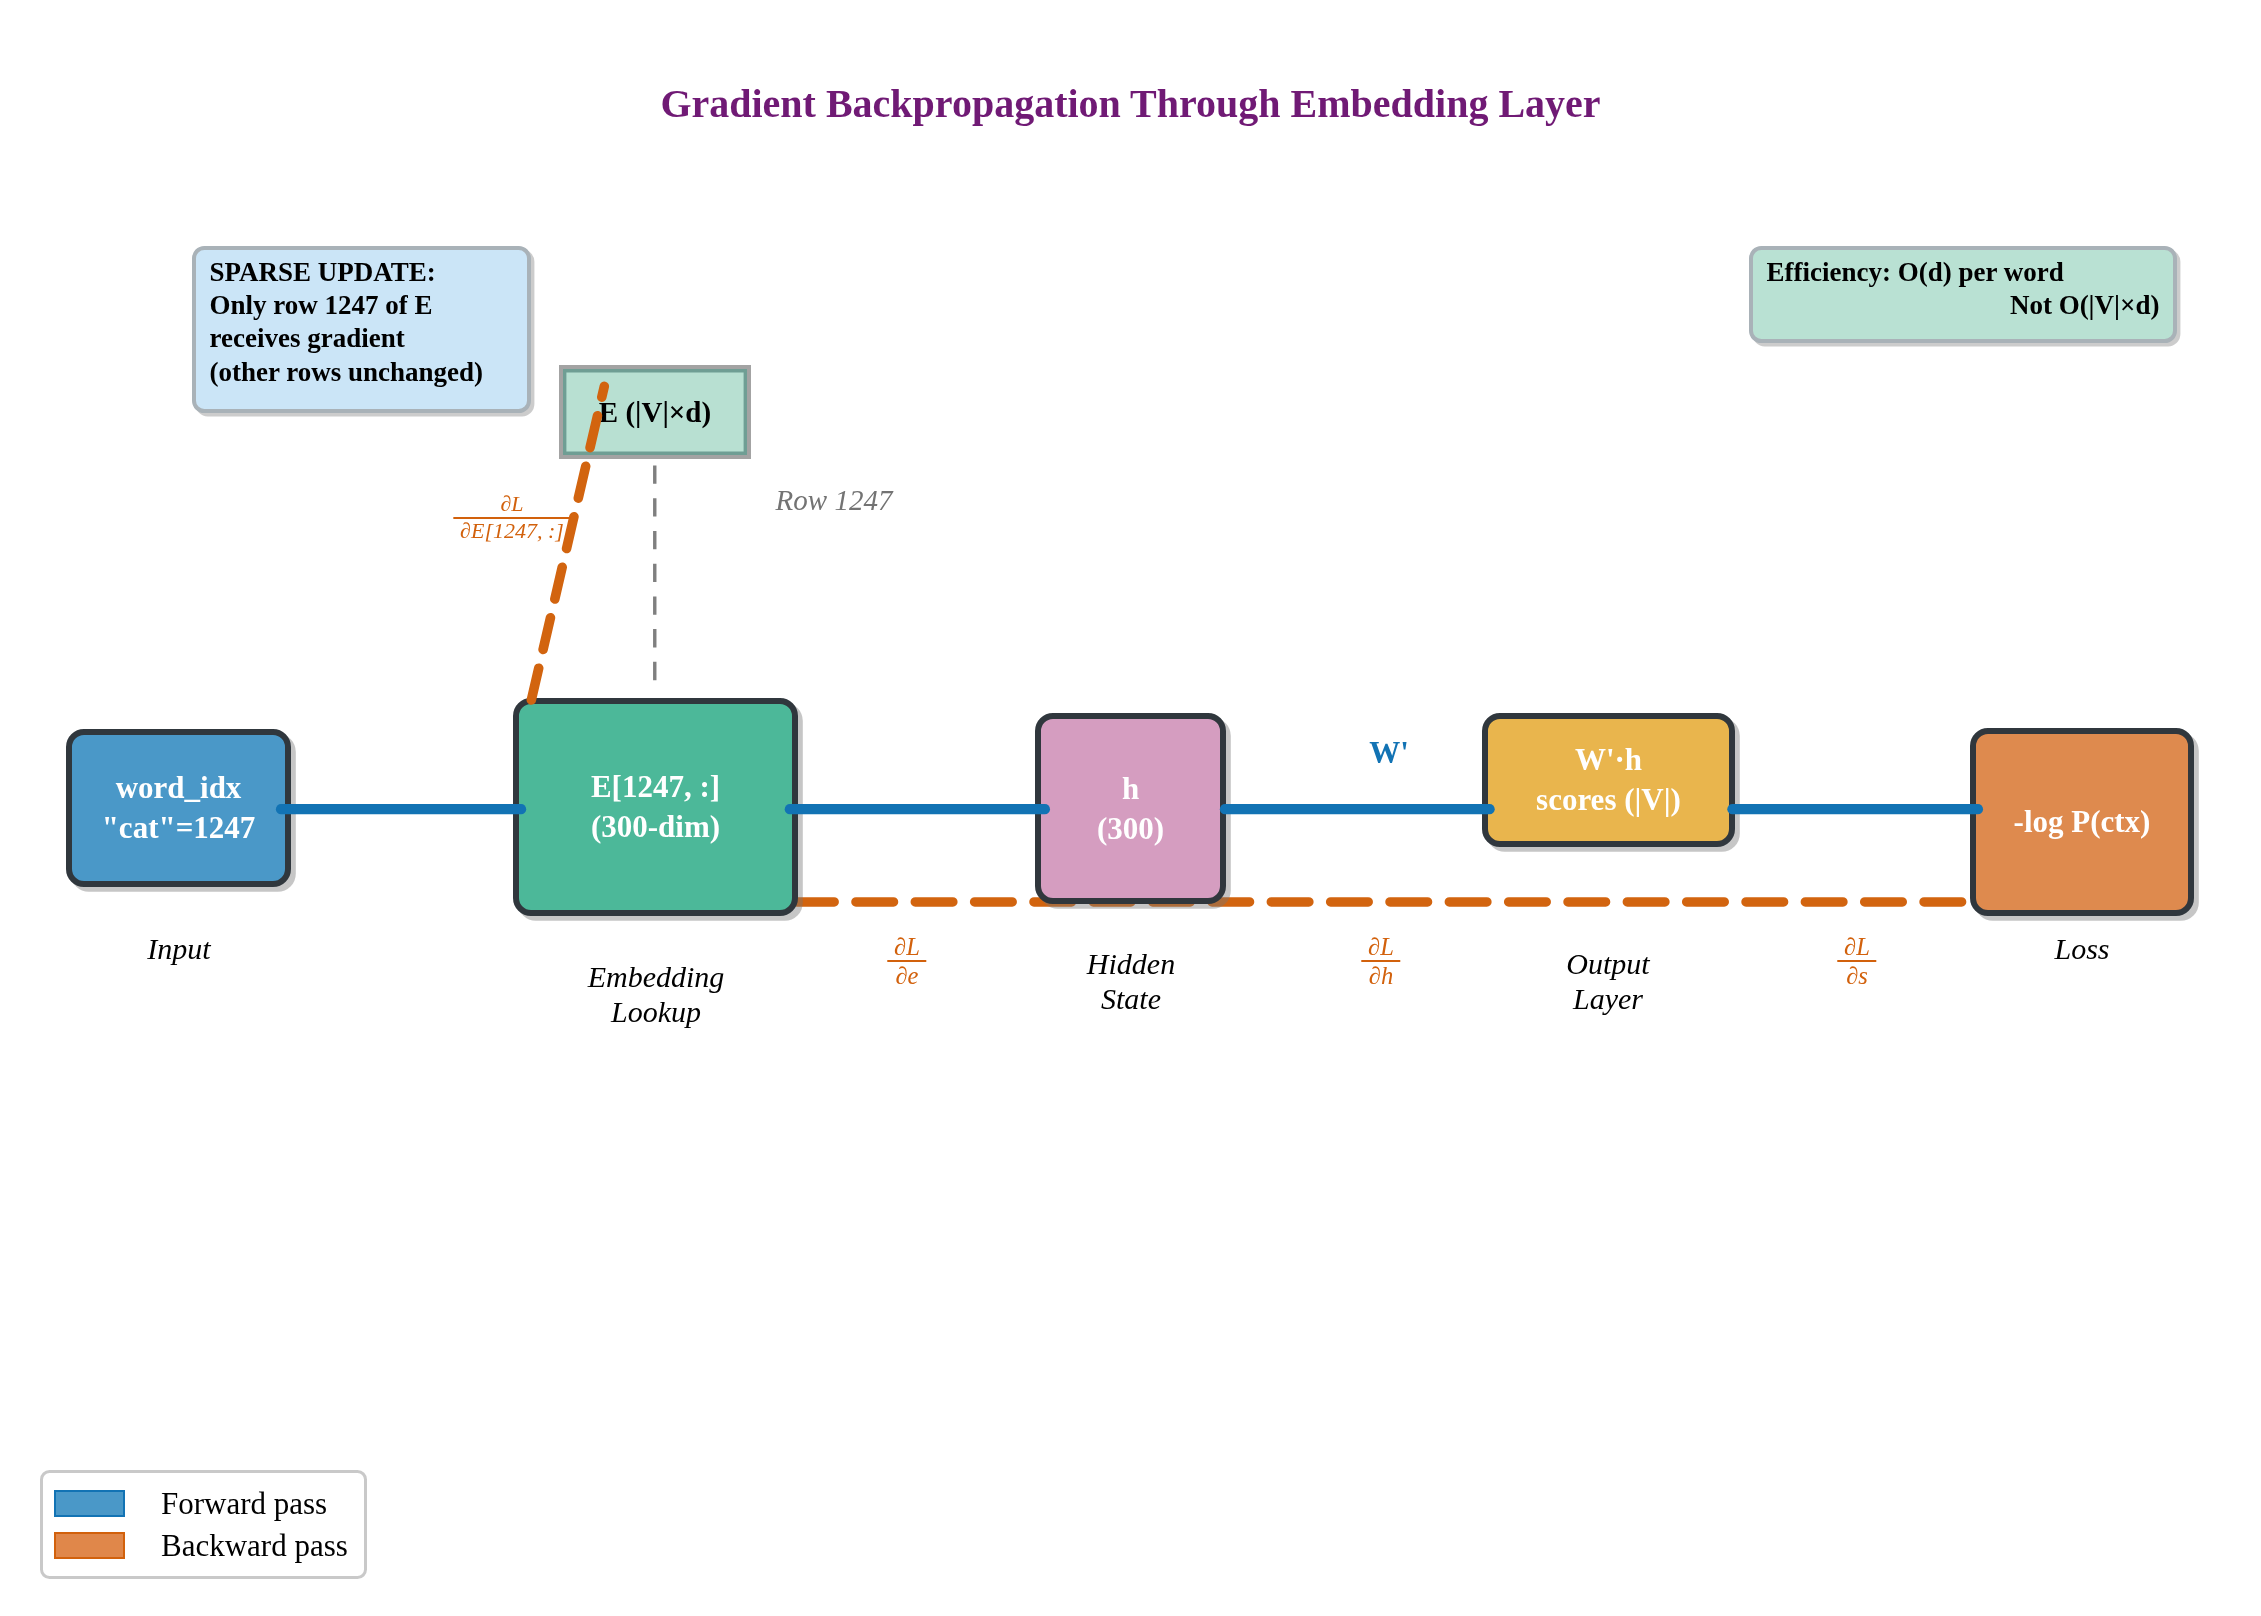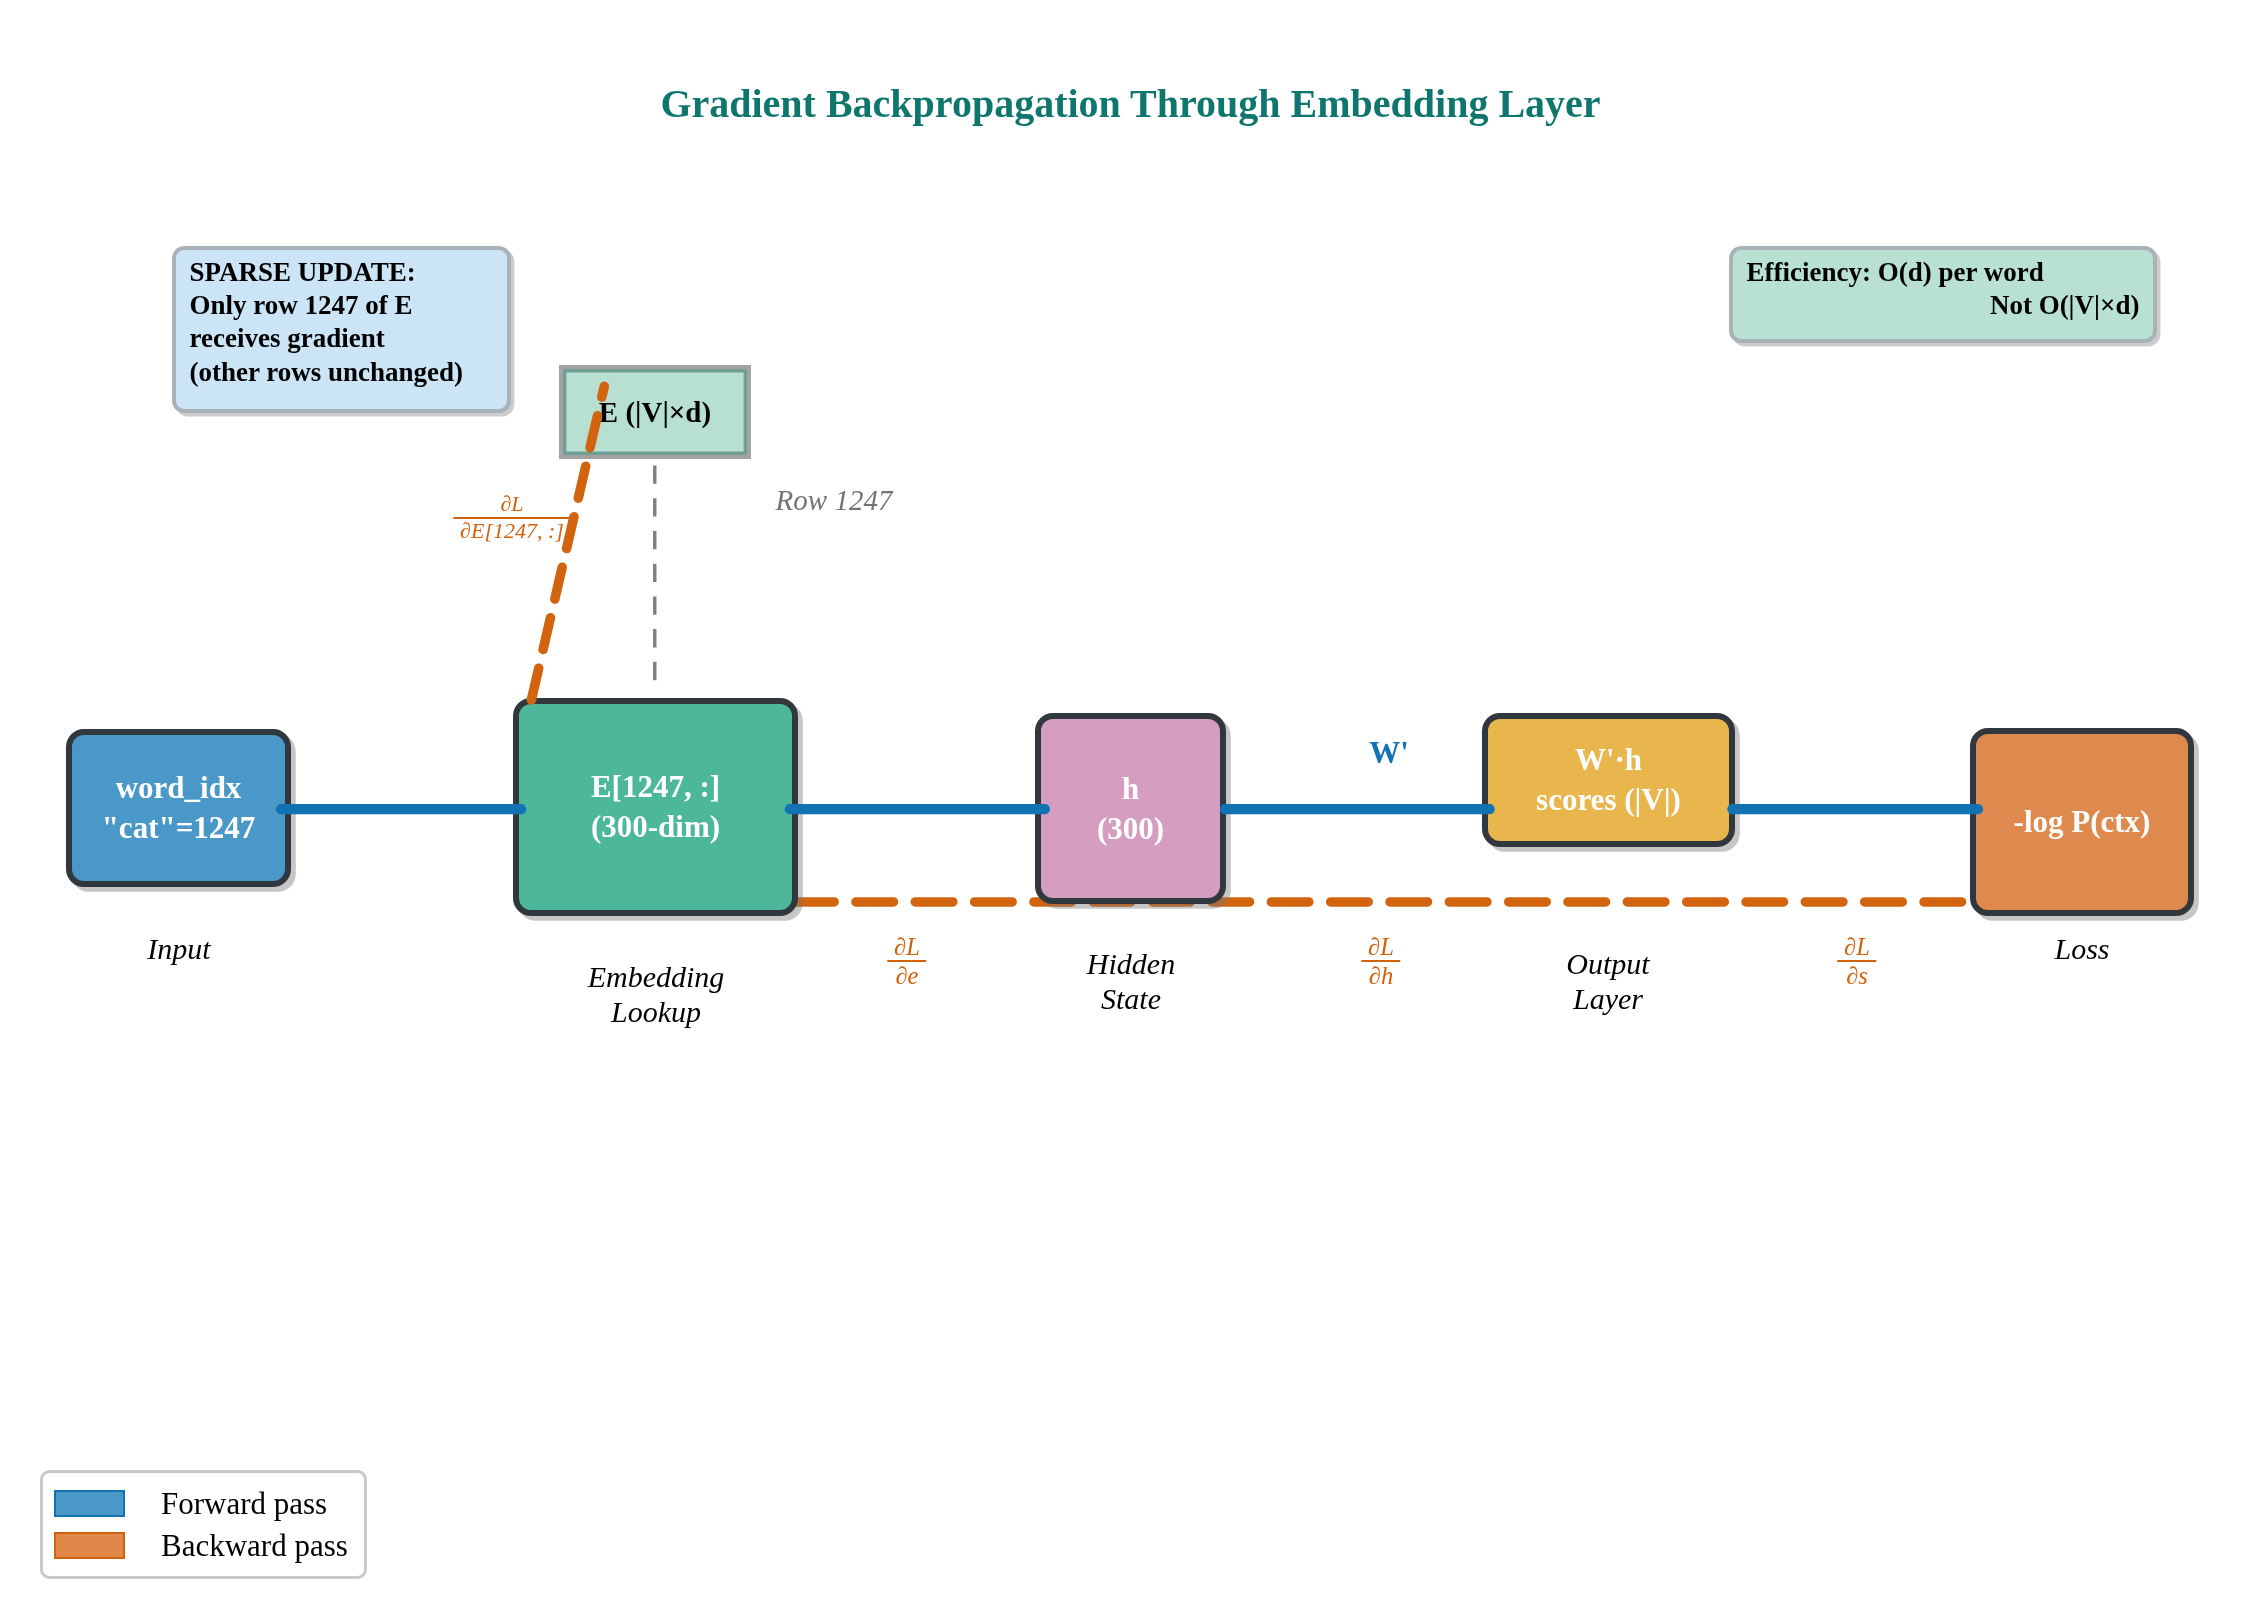--- a/index.html
+++ b/index.html
@@ -9,30 +9,31 @@
     background:#ffffff;
     font-family:"Liberation Serif",serif;
     overflow:hidden;
   }
   .layer{position:absolute;left:0;top:0;width:2261px;height:1617px;pointer-events:none;}
   .layerA{z-index:1;}
   .layerB{z-index:3;}
 
   .title{
     position:absolute;left:0;top:80px;width:2261px;
-    text-align:center;font-size:40px;font-weight:bold;color:#0f766e;z-index:2;
+    text-align:center;font-size:40px;font-weight:bold;color:#701a75;z-index:2;
   }
 
   
   .note{
     position:absolute;box-sizing:border-box;z-index:2;
     border:4.8px solid #a9b2b8;border-radius:12.3px;
     font-weight:bold;font-size:27px;line-height:1.24;color:#000;
     padding:5.5px 13.6px;
     box-shadow:3.4px 3.4px 0 rgba(128,128,128,0.40);
+    margin-left:20px;
   }
   .note-sparse{left:172px;top:246px;width:339px;height:167px;background:#cbe5f7;}
   .note-efficiency{left:1729px;top:246px;width:428px;height:97px;background:#b9e1d3;}
   .note span{display:block;}
   .note-efficiency .r{text-align:right;}
 
   
   .matrix{
     position:absolute;left:559px;top:365px;width:192px;height:94px;z-index:2;
     box-sizing:border-box;background:#b8e0d2;

